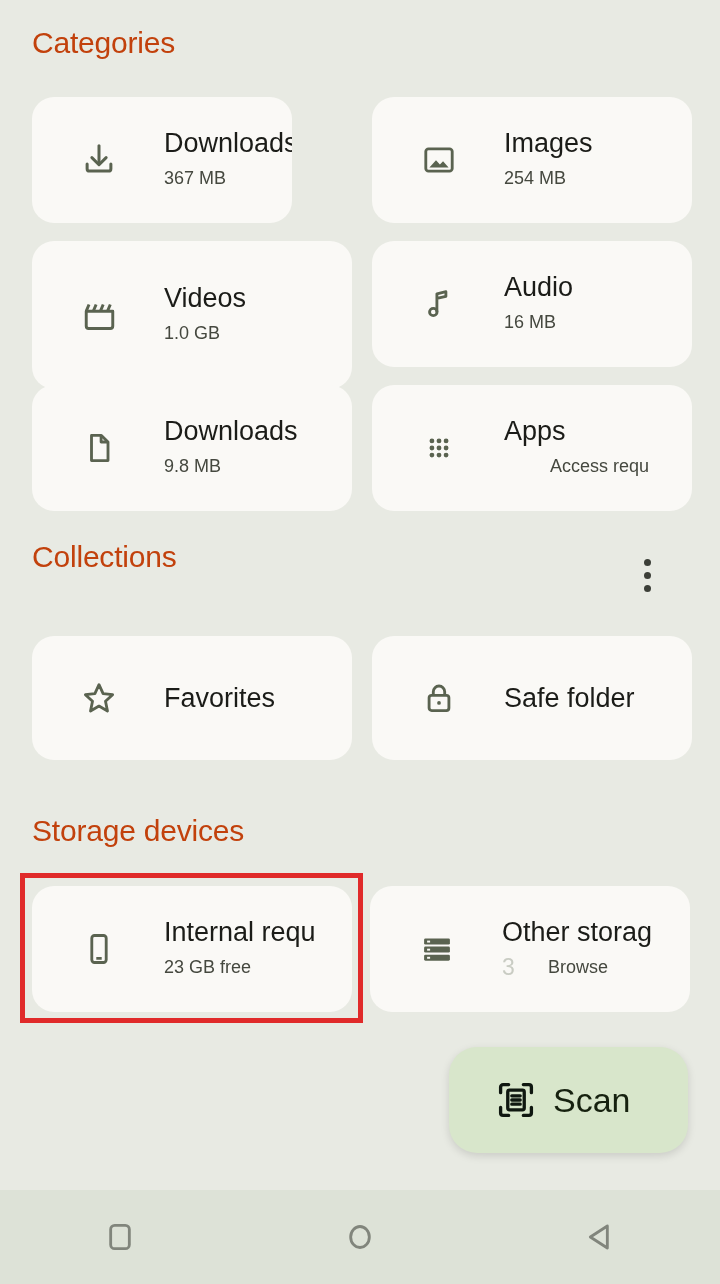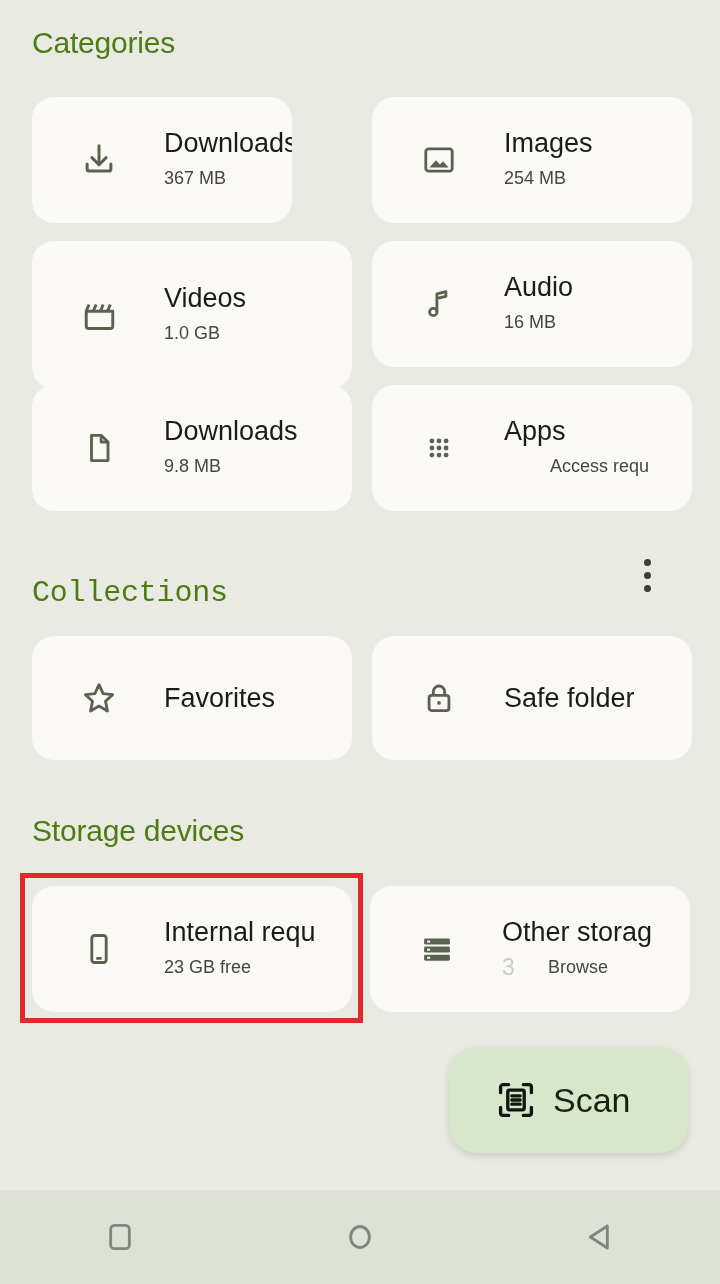--- a/index.html
+++ b/index.html
@@ -29,21 +29,21 @@
     top: 0;
     width: 720px;
     height: 1190px;
     overflow: hidden;
   }
 
   .section-header {
     position: absolute;
     font-size: 30px;
     font-weight: 400;
-    color: #4d7c0f;
+    color: #c2410c;
     letter-spacing: -0.2px;
     white-space: nowrap;
   }
 
   
   .card {
     position: absolute;
     background: #FAF9F6;
     border-radius: 22px;
     overflow: hidden;
@@ -280,21 +280,21 @@
             <circle cx="12" cy="17" r="1.7"></circle>
             <circle cx="17" cy="17" r="1.7"></circle>
         </svg>
       </div>
       <div class="card-text" style="width:198px;">
         <div class="card-title">Apps</div>
         <div class="card-sub truncate-fade sub-shift">Access requ</div>
       </div>
     </div>
 
-    <div class="section-header" style="left:32px; top:576px;font-family:Liberation Mono, monospace;">Collections</div>
+    <div class="section-header" style="left:32px; top:540px;">Collections</div>
 
     <div class="overflow-menu" style="left:623px; top:551px;">
       <span></span>
       <span></span>
       <span></span>
     </div>
 
     <div class="card" style="left:372px; top:636px; width:320px; height:124px;">
       <div class="card-icon">
         <svg width="36" height="36" viewBox="0 0 24 24" fill="none" stroke="currentColor" stroke-width="1.9" stroke-linejoin="round">

